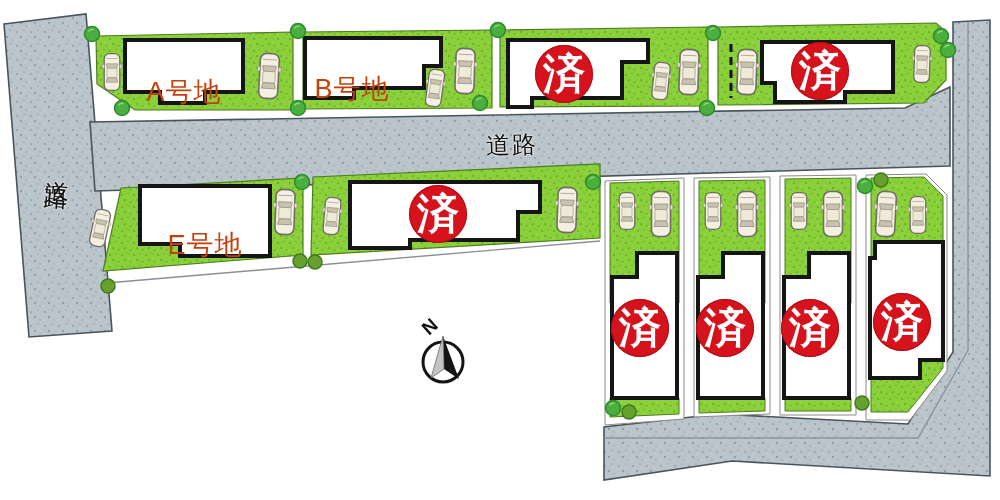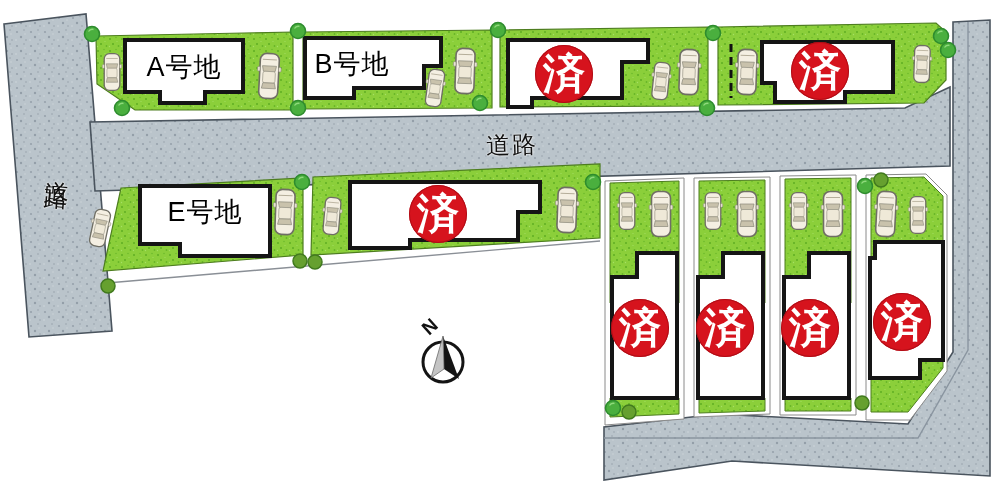--- a/index.html
+++ b/index.html
@@ -3,21 +3,21 @@
 <meta charset="utf-8">
 <style>
   html,body{margin:0;padding:0;background:#ffffff;}
   #stage{
     position:relative;width:1000px;height:500px;background:#ffffff;overflow:hidden;
     font-family:"Liberation Sans",sans-serif;
   }
   #plan-svg{position:absolute;left:0;top:0;}
   .overlay{position:absolute;transform:translate(-50%,-50%);white-space:nowrap;}
   .lot-label{
-    font-size:27px;font-weight:500;color:#000000;letter-spacing:1px;line-height:1;
+    font-size:27px;font-weight:500;color:#c2410c;letter-spacing:1px;line-height:1;margin-top:25px;
   }
   .sold-badge{
     width:58px;height:58px;border-radius:50%;background:#d6131d;
     color:#ffffff;font-size:42px;font-weight:700;line-height:58px;text-align:center;
     box-shadow:0 0 0 1px #b00d16 inset;
   }
   .road-label-h{
     font-size:24px;font-weight:500;color:#111111;letter-spacing:2px;
     transform:translate(-50%,-50%) rotate(-1.5deg);
     text-shadow:0 0 2px #ffffff,0 0 2px #ffffff;
@@ -197,21 +197,21 @@
 
     <g>
       <circle cx="443" cy="362" r="20" fill="#ffffff" stroke="#141414" stroke-width="3"></circle>
       <path d="M443,336 L459,379 L444,369 Z" fill="#141414"></path>
       <path d="M443,336 L444,369 L431,378 Z" fill="#c4c4c4" stroke="#6a6a6a" stroke-width="0.8"></path>
     </g>
   </svg>
 
   <div class="overlay lot-label" style="left:184px;top:67px;">A号地</div>
   <div class="overlay lot-label" style="left:352px;top:64px;">B号地</div>
-  <div class="overlay lot-label" style="left:205px;top:212px;">E号地</div>
+  <div class="overlay lot-label" style="left:205px;top:220px;">E号地</div>
 
   <div class="overlay sold-badge" style="left:564px;top:74px;">済</div>
   <div class="overlay sold-badge" style="left:820px;top:71px;">済</div>
   <div class="overlay sold-badge" style="left:438px;top:214px;">済</div>
   <div class="overlay sold-badge" style="left:640px;top:328px;">済</div>
   <div class="overlay sold-badge" style="left:725px;top:328px;">済</div>
   <div class="overlay sold-badge" style="left:810px;top:328px;">済</div>
   <div class="overlay sold-badge" style="left:902px;top:322px;">済</div>
 
   <div class="overlay road-label-h" style="left:512px;top:145px;">道路</div>

